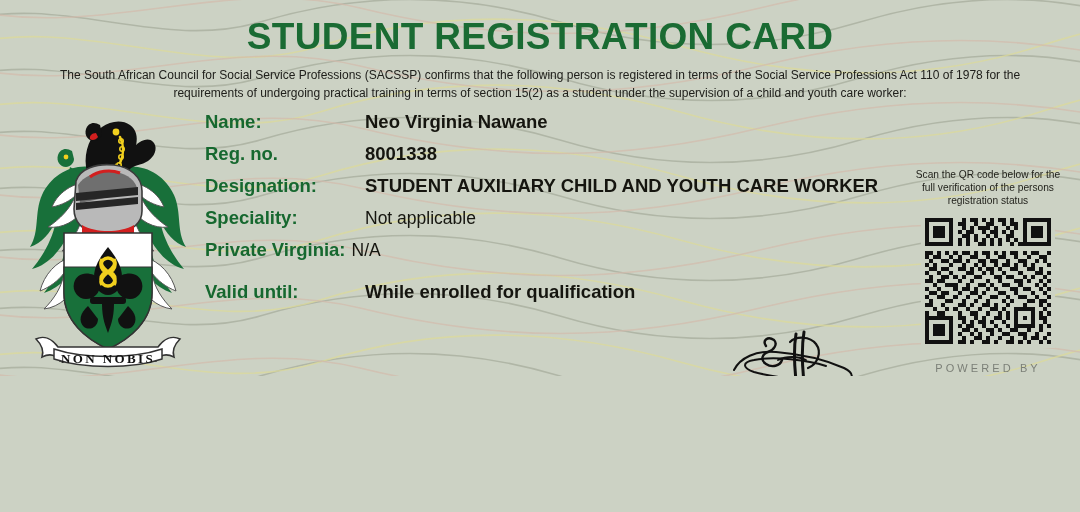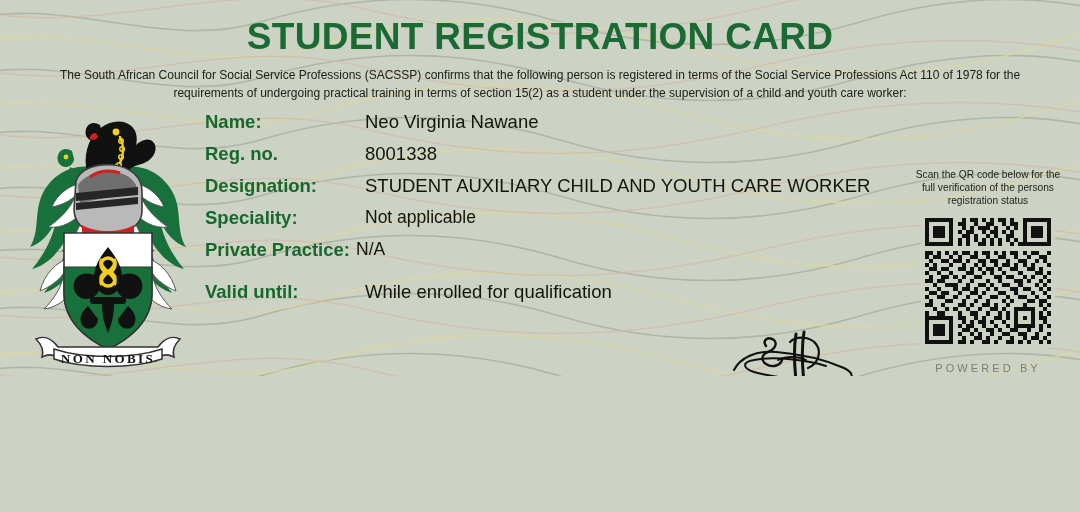--- a/index.html
+++ b/index.html
@@ -65,37 +65,37 @@
 
   
   #fields {
     position: absolute;
     left: 205px;
     top: 9px;
     width: 712px;
   }
   .row {
     display: flex;
-    align-items: center;
+    align-items: flex-end;
     margin-bottom: 10px;
   }
   .lbl {
     color: #16682f;
     font-weight: bold;
     font-size: 18.5px;
     width: 160px;
     flex: 0 0 160px;
     white-space: nowrap;
   }
   .lbl.wide { width: auto; flex: 0 0 auto; padding-right: 6px; }
   .val {
     color: #15150f;
     font-size: 17.5px;
   }
-  .val.bold { font-weight: normal; font-size: 18.5px; }
+  .val.bold { font-weight: bold; font-size: 18.5px; }
   .val.multiline { line-height: 1.37; max-width: 540px; }
 
   
   #qr-block {
     position: absolute;
     right: 18px;
     top: 66px;
     width: 148px;
     text-align: center;
   }
@@ -306,21 +306,21 @@
           <div class="lbl">Designation:</div>
           <div class="val bold">STUDENT AUXILIARY CHILD AND YOUTH CARE WORKER</div>
         </div>
 
         <div class="row">
           <div class="lbl">Speciality:</div>
           <div class="val">Not applicable</div>
         </div>
 
         <div class="row">
-          <div class="lbl wide">Private Practice:</div>
+          <div class="lbl wide">Private Virginia:</div>
           <div class="val">N/A</div>
         </div>
 
         <div class="row">
         </div>
 
         <div class="row">
           <div class="lbl">Valid until:</div>
           <div class="val bold">While enrolled for qualification</div>
         </div>

